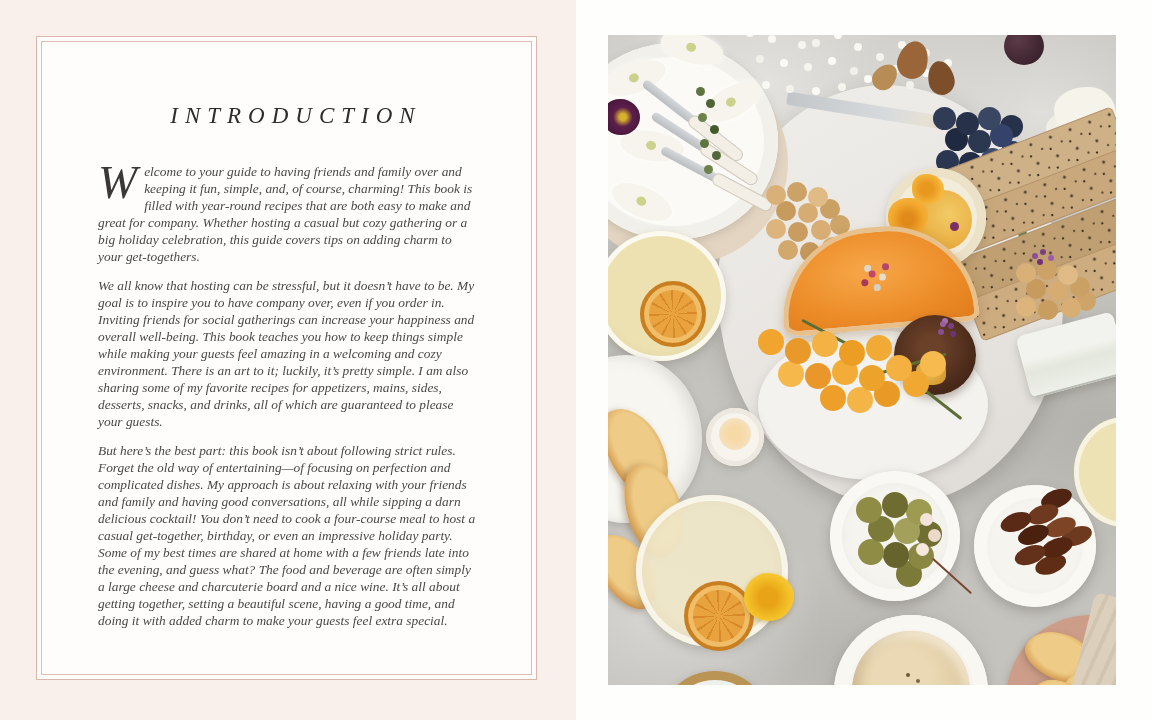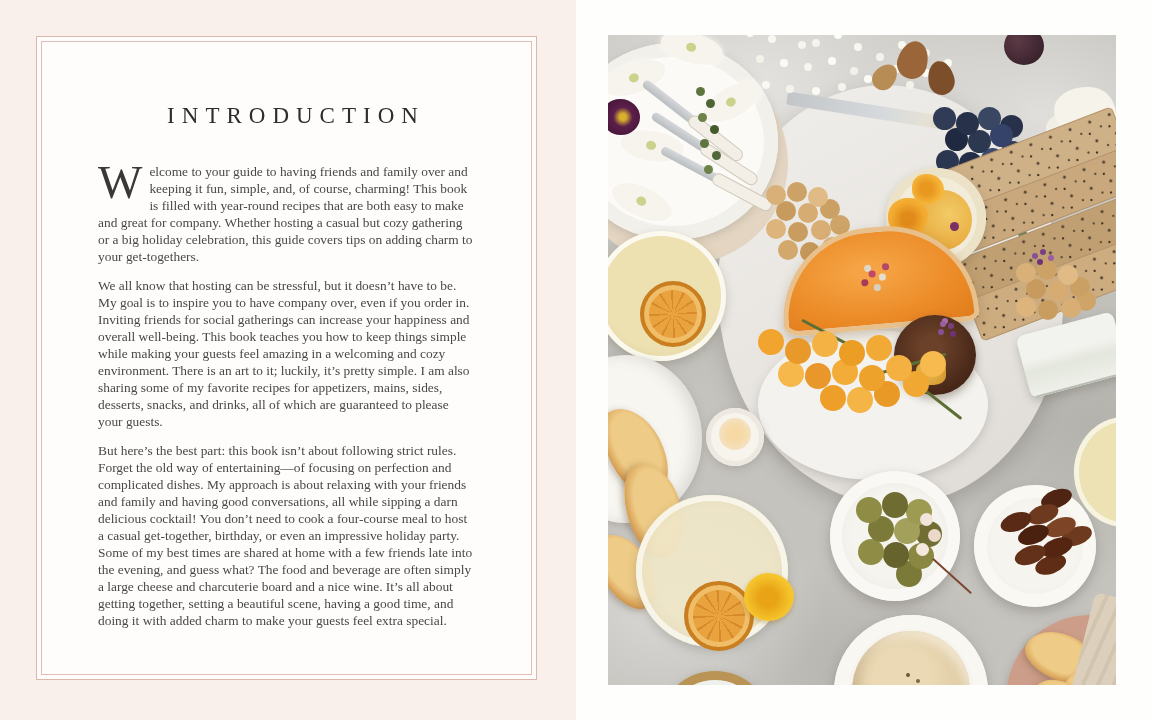--- a/index.html
+++ b/index.html
@@ -1,17 +1,17 @@
 <!DOCTYPE html>
 <html><head>
 <meta charset="utf-8">
 <style>
   html,body{margin:0;padding:0;}
   body{width:1152px;height:720px;overflow:hidden;font-family:"Liberation Serif",serif;}
-  .spread{display:flex;width:1152px;height:720px;}
+  .spread{display:flex;width:1152px;height:720px;font-style:italic;}
 
   
   .page-left{position:relative;width:576px;height:720px;background:#faf0eb;}
   .frame-outer{position:absolute;left:36px;top:36px;right:39px;bottom:40px;
     border:1px solid #dcb6ac;background:#fffdfb;}
   .frame-inner{position:absolute;left:4px;top:4px;right:4px;bottom:4px;
     border:1px solid #e0bdb3;}
   .page-content{position:absolute;left:0;top:0;right:0;bottom:0;
     padding:66px 49px 0 61px;box-sizing:border-box;}
   .chapter-title{margin:0 0 34px 0;text-align:center;font-size:23px;font-weight:400;

